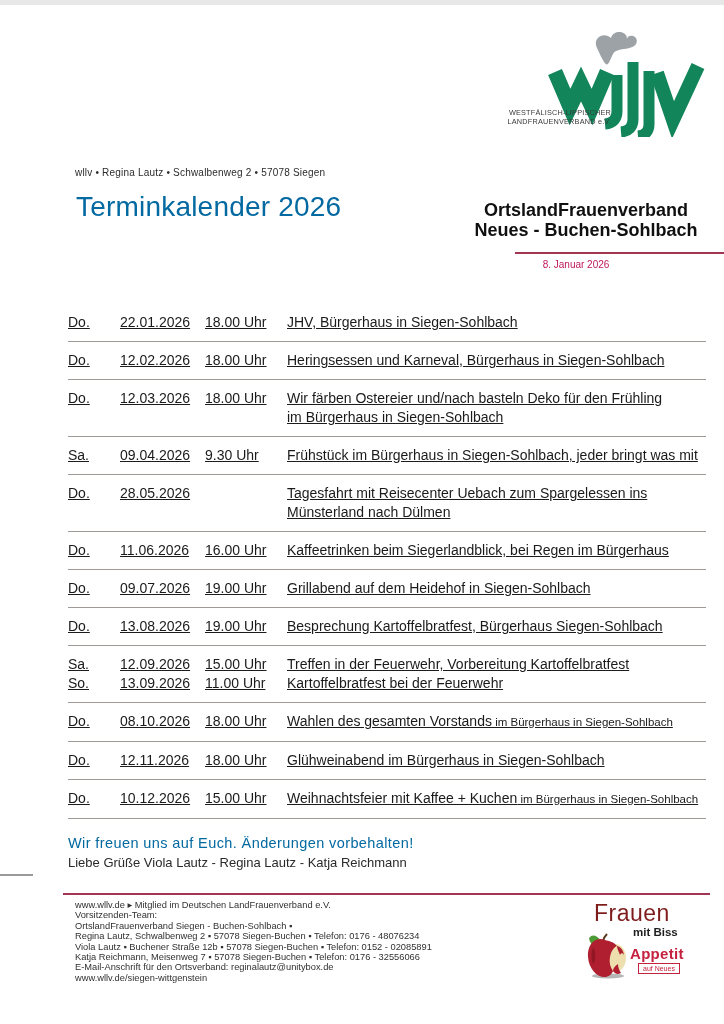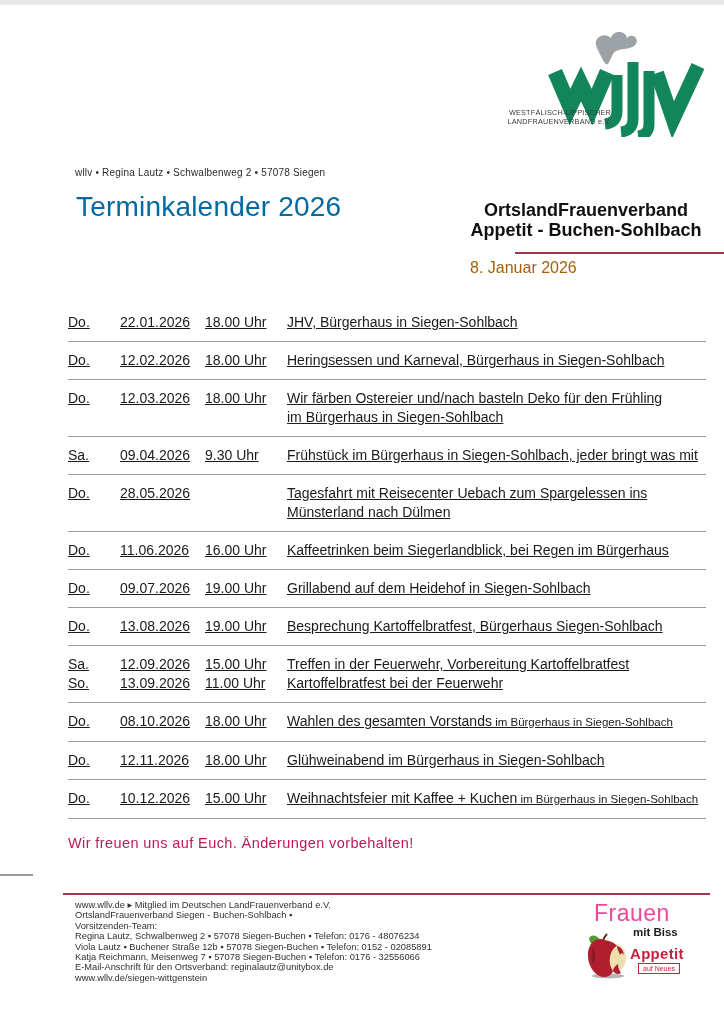--- a/index.html
+++ b/index.html
@@ -9,46 +9,46 @@
     margin:5px auto;
   }
   .abs{position:absolute;}
 
   
   #sender-line{left:75px;top:162px;font-size:10px;color:#2c2c2c;letter-spacing:.2px;text-align:right;}
   #page-title{left:76px;top:186px;font-size:28px;color:#0369a1;letter-spacing:.2px;}
   #header-right{left:470px;top:196px;width:232px;text-align:center;font-weight:bold;
                 font-size:18px;line-height:19.5px;color:#101010;}
   #header-rule{left:515px;top:247px;width:209px;height:2px;background:var(--rule_maroon);}
-  #header-date{left:470px;top:254px;width:212px;text-align:left;font-size:16px;color:#a16207;}
+  #header-date{left:470px;top:254px;width:212px;text-align:center;font-size:10px;color:#be185d;}
 
   
   #wllv-logo{left:505px;top:26px;width:210px;height:106px;}
   #logo-caption{left:500px;top:103px;width:111px;text-align:right;font-size:7.3px;
                 line-height:9.2px;color:#3a3a3a;letter-spacing:.2px;}
 
   
   #events-table{left:68px;top:299px;width:638px;text-decoration:underline;}
   .row{border-bottom:1px solid var(--separator);padding:9px 0;}
   .rline{display:grid;grid-template-columns:52px 85px 82px 1fr;line-height:19px;
          font-size:14px;color:#1a1a1a;}
   .c-desc .desc-small{font-size:11.5px;}
 
   
-  #closing-line1{left:68px;top:830px;font-size:14.5px;letter-spacing:.4px;color:#be185d;}
+  #closing-line1{left:68px;top:830px;font-size:14.5px;letter-spacing:.4px;color:#0369a1;}
   #closing-line2{left:68px;top:850px;font-size:13px;color:#2a2a2a;}
   #fold-mark{left:0;top:869px;width:33px;height:1.5px;background:#9a9a9a;}
   #footer-rule{left:63px;top:888px;width:647px;height:2px;background:var(--rule_maroon);}
 
   
   #footer-block{left:75px;top:895px;width:460px;font-size:9.3px;line-height:10.4px;color:#303030;}
 
   
   #fmb-badge{left:585px;top:895px;width:128px;height:85px;}
-  #fmb-frauen{left:9px;top:0;font-size:23px;color:#ec4899;letter-spacing:.5px;}
+  #fmb-frauen{left:9px;top:0;font-size:23px;color:#7f1d1d;letter-spacing:.5px;}
   #fmb-mitbiss{left:48px;top:26px;font-size:11.5px;color:#1d1d1d;font-weight:bold;}
   #fmb-apple{left:2px;top:31px;width:42px;height:48px;}
   #fmb-appetit{left:45px;top:45px;font-size:15px;font-weight:bold;color:var(--badge_red);letter-spacing:.3px;}
   #fmb-aufneues{left:53px;top:63px;font-size:7px;color:var(--badge_red);
                 border:1px solid var(--badge_red);padding:1px 4px;}
 </style>
 </head>
 <body>
 
 <div id="page">
@@ -67,21 +67,21 @@
   </svg>
   <div id="logo-caption" class="abs">
     <div>WESTFÄLISCH-LIPPISCHER</div>
     <div>LANDFRAUENVERBAND e.V.</div>
   </div>
 
   <div id="sender-line" class="abs">wllv • Regina Lautz  • Schwalbenweg 2 • 57078 Siegen</div>
   <div id="page-title" class="abs">Terminkalender 2026</div>
   <div id="header-right" class="abs">
     <div>OrtslandFrauenverband</div>
-    <div>Appetit - Buchen-Sohlbach</div>
+    <div>Neues - Buchen-Sohlbach</div>
   </div>
   <div id="header-rule" class="abs"></div>
   <div id="header-date" class="abs">8. Januar 2026</div>
 
   <div id="events-table" class="abs">
       <div class="row">
         <div class="rline">
           <span class="c-day">Do.</span>
           <span class="c-date">22.01.2026</span>
           <span class="c-time">18.00 Uhr</span>
@@ -190,28 +190,29 @@
         <div class="rline">
           <span class="c-day">Do.</span>
           <span class="c-date">10.12.2026</span>
           <span class="c-time">15.00 Uhr</span>
           <span class="c-desc">Weihnachtsfeier mit Kaffee + Kuchen<span class="desc-small"> im Bürgerhaus in Siegen-Sohlbach</span></span>
         </div>
       </div>
     </div>
 
   <div id="closing-line1" class="abs">Wir freuen uns auf Euch. Änderungen vorbehalten!</div>
+  <div id="closing-line2" class="abs">Liebe Grüße Viola Lautz - Regina Lautz - Katja Reichmann</div>
 
   <div id="fold-mark" class="abs"></div>
   <div id="footer-rule" class="abs"></div>
 
   <div id="footer-block" class="abs">
       <div>www.wllv.de  ▸  Mitglied im Deutschen LandFrauenverband e.V.</div>
+      <div>Vorsitzenden-Team:</div>
       <div>OrtslandFrauenverband Siegen - Buchen-Sohlbach ▪</div>
-      <div>Vorsitzenden-Team:</div>
       <div>Regina Lautz, Schwalbenweg 2  ▪ 57078 Siegen-Buchen ▪ Telefon: 0176 - 48076234</div>
       <div>Viola Lautz ▪ Buchener Straße 12b ▪ 57078 Siegen-Buchen ▪ Telefon: 0152 - 02085891</div>
       <div>Katja Reichmann, Meisenweg 7 ▪ 57078 Siegen-Buchen ▪ Telefon: 0176 - 32556066</div>
       <div>E-Mail-Anschrift für den Ortsverband: reginalautz@unitybox.de</div>
       <div>www.wllv.de/siegen-wittgenstein</div>
     </div>
 
   <div id="fmb-badge" class="abs">
     <div id="fmb-frauen" class="abs">Frauen</div>
     <div id="fmb-mitbiss" class="abs">mit Biss</div>

